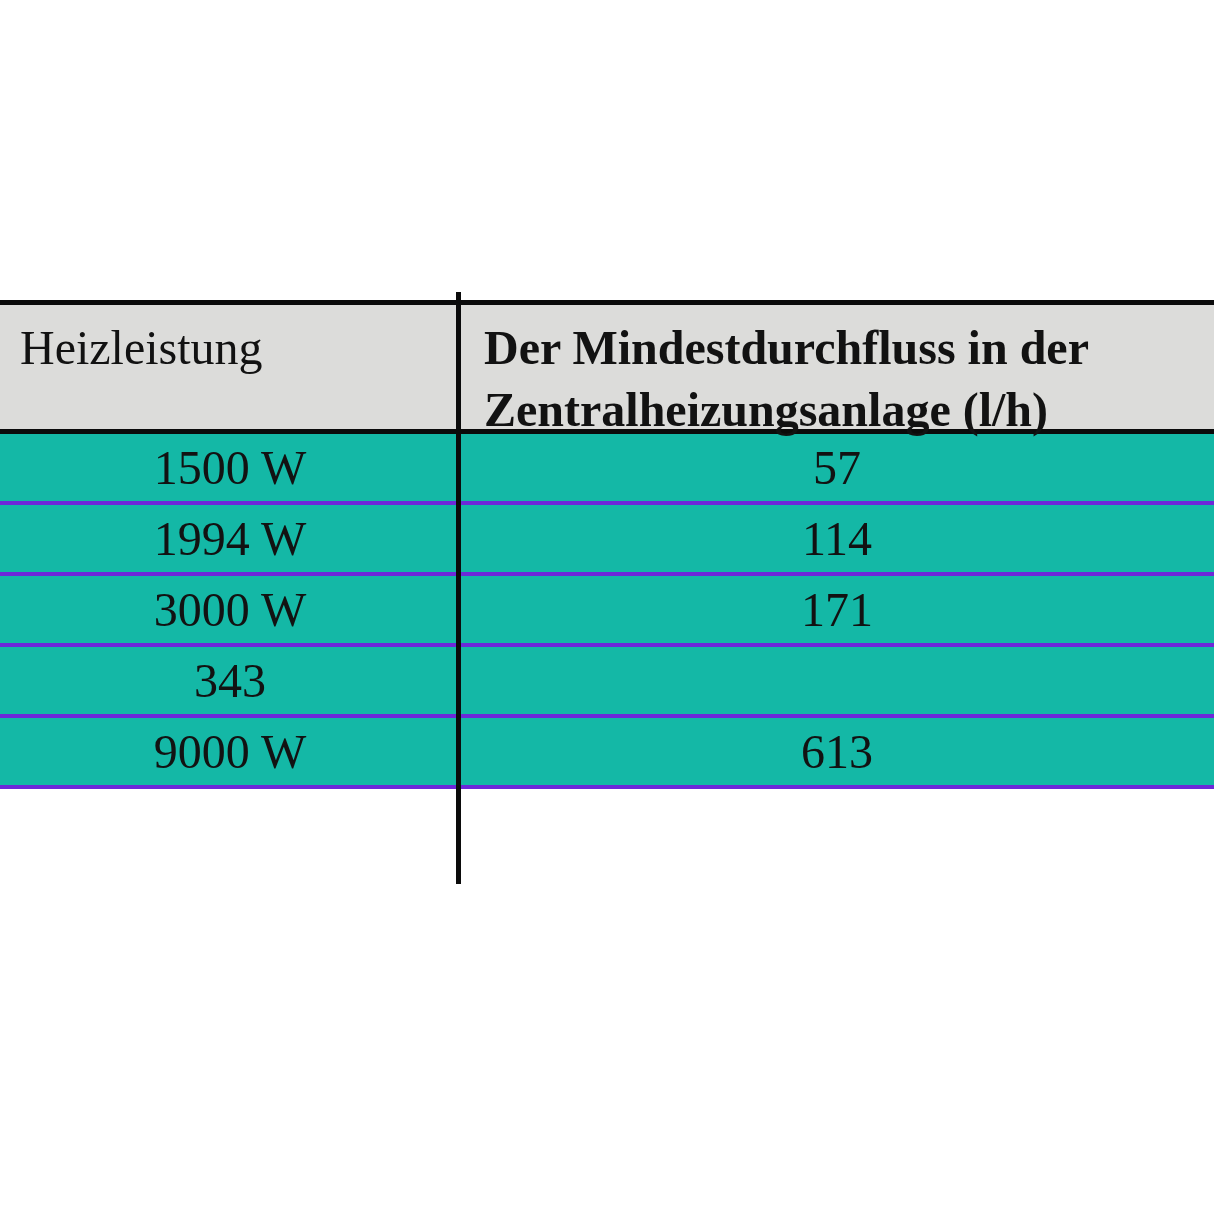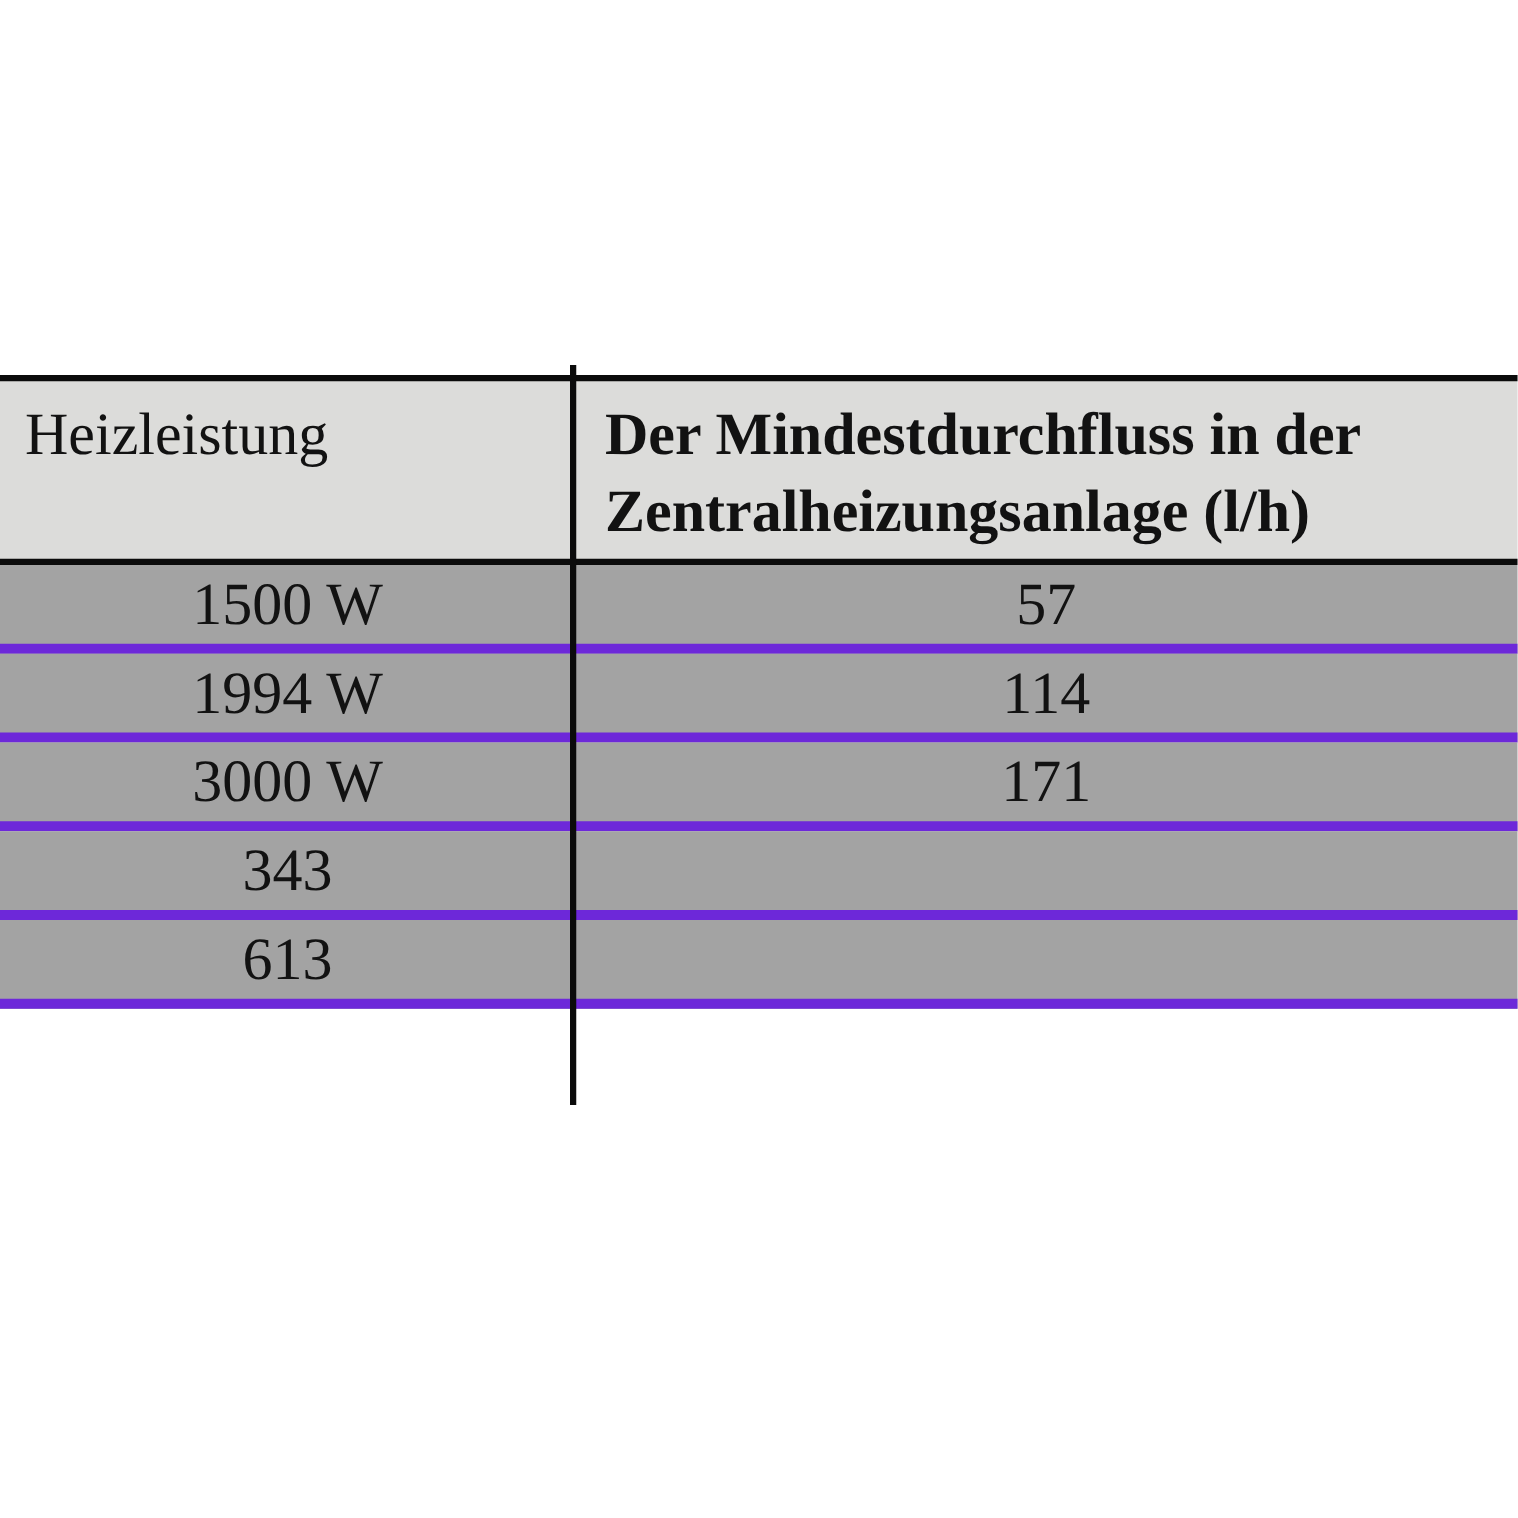--- a/index.html
+++ b/index.html
@@ -18,25 +18,25 @@
   .table {
     position: absolute;
     top: 300px;
     left: 0;
     width: 1214px;
   }
   .row {
     display: grid;
     grid-template-columns: 460px 1fr;
     box-sizing: border-box;
-    border-bottom: 8px solid #6d28d9;
-    background: #a3a3a3;
+    border-bottom: 4px solid #6d28d9;
+    background: #14b8a6;
   }
   .row.header {
-    height: 152px;
+    height: 134px;
     border-top: 5px solid #0b0b0b;
     border-bottom: 5px solid #0b0b0b;
     background: #dcdcda;
   }
   .row.data {
     height: 71px;
   }
   .row.data:last-of-type {
     border-bottom: 5px solid #0b0b0b;
   }
@@ -95,17 +95,18 @@
     <div class="cell c1">3000 W</div>
     <div class="cell c2">171</div>
   </div>
 
 
   <div class="row data">
     <div class="cell c2">343</div>
   </div>
 
   <div class="row data">
+    <div class="cell c1">9000 W</div>
     <div class="cell c2">613</div>
   </div>
 
   <div class="divider"></div>
 </div>
 
 </body></html>

